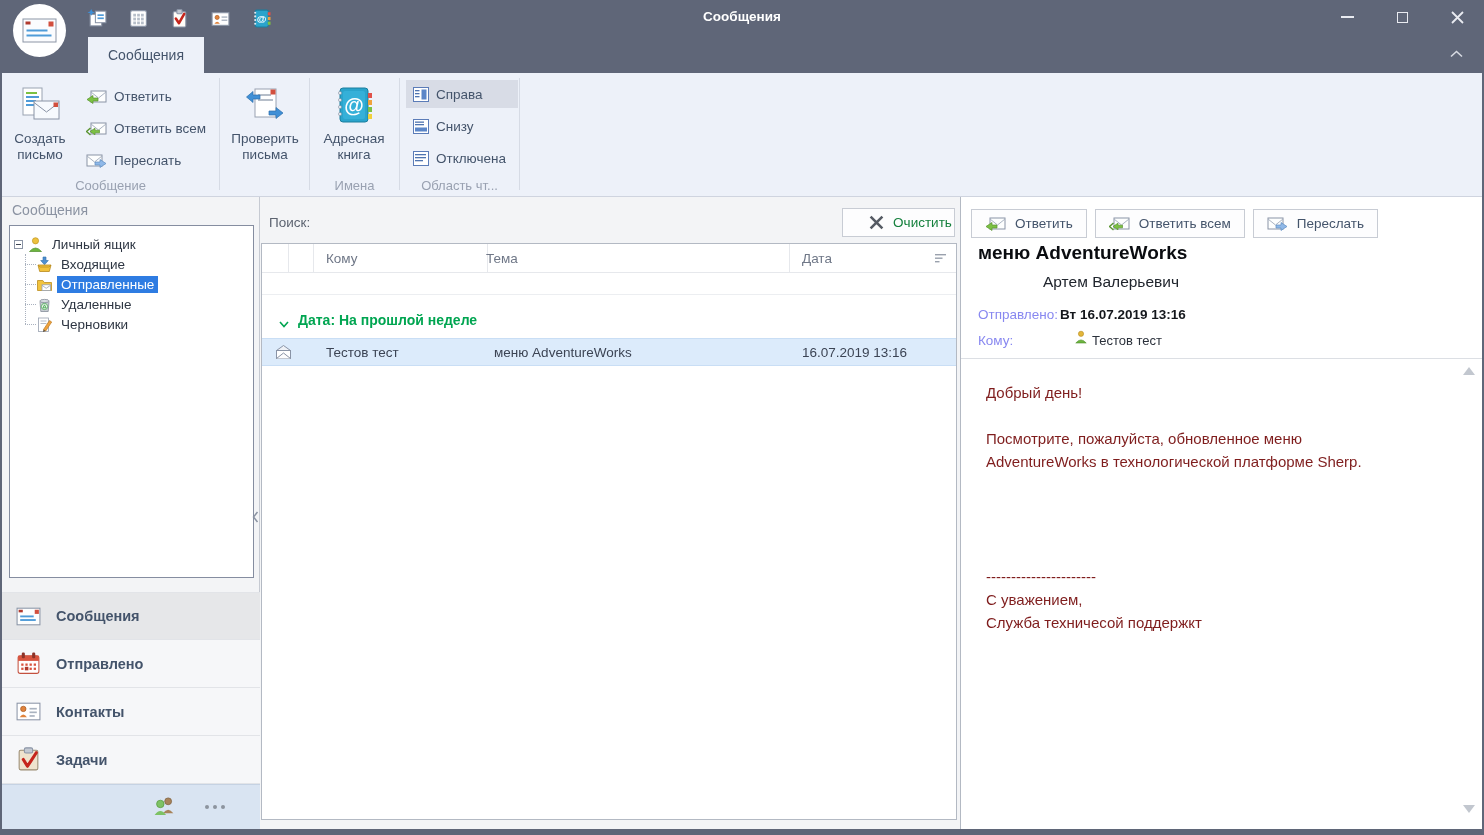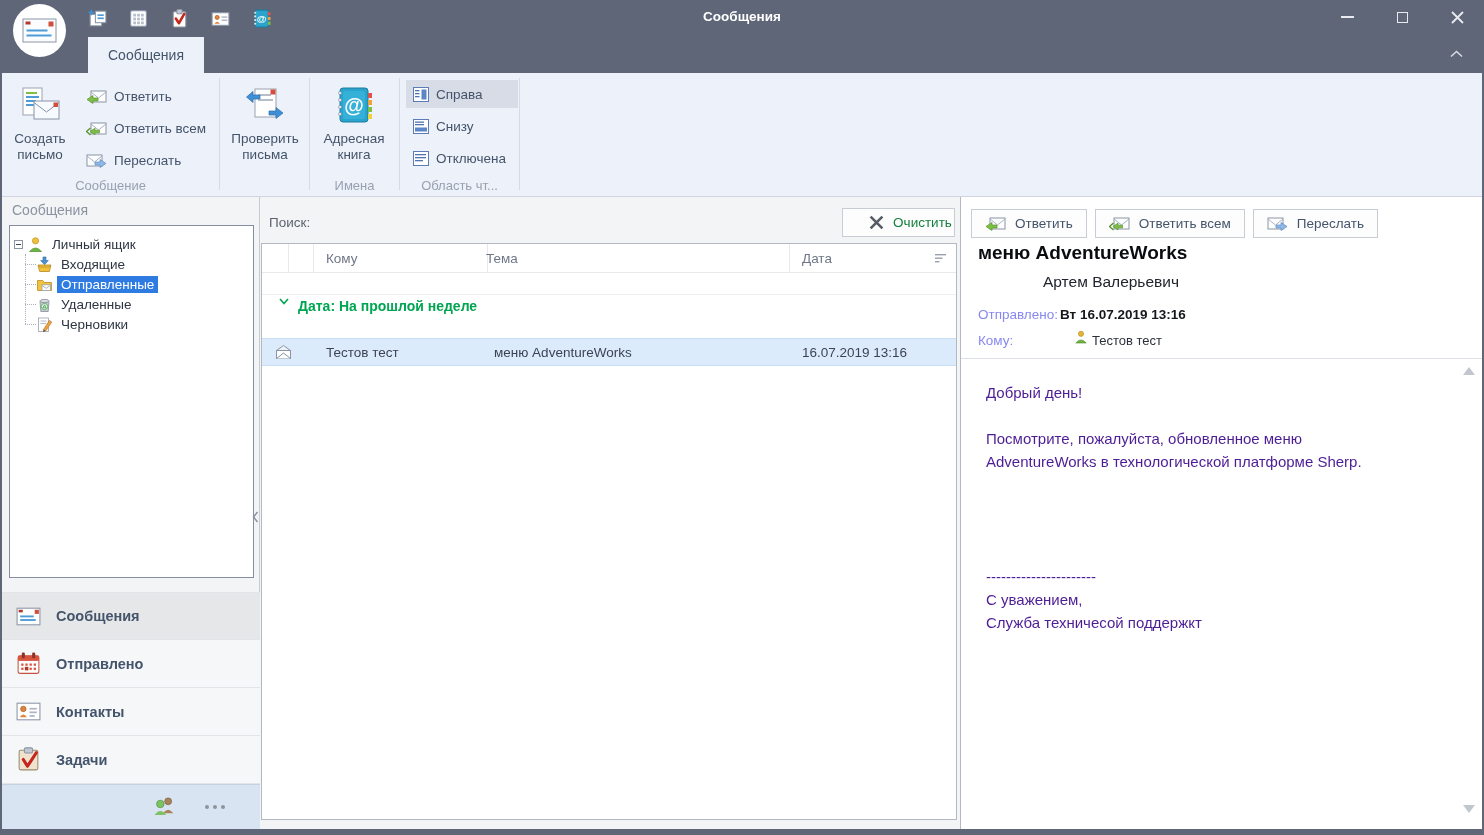--- a/index.html
+++ b/index.html
@@ -77,39 +77,39 @@
   .search-input::placeholder { color:#23272f; font-style:italic; opacity:1; }
   .clear-btn { position:absolute; left:581px; top:11px; width:113px; height:29px; background:#fdfdfe;
                border:1px solid #c8ccd4; display:flex; align-items:center; justify-content:center; gap:9px;
                font-size:13.5px; color:#15803d;padding-left:24px; }
   .list-box { position:absolute; left:0; top:46px; width:696px; height:577px; background:#fff; border:1px solid #b3b9c3; }
   .cols-row { position:relative; height:29px; border-bottom:1px solid #e6e8ec; }
   .colsep { position:absolute; top:0; height:29px; width:1px; background:#e6e8ec; }
   .colhdr { position:absolute; top:7px; font-size:13.5px; color:#6f7787; }
   .sort-ic { position:absolute; left:672px; top:9px; }
   .group-line { position:absolute; left:0; top:50px; width:100%; border-top:1px solid #eceef1; }
-  .group-row { position:absolute; left:0; top:54px; width:100%; height:30px; display:flex; align-items:flex-start;
+  .group-row { position:absolute; left:0; top:54px; width:100%; height:30px; display:flex; align-items:flex-end;
                gap:9px; padding-left:17px; color:#00a551; font-weight:bold; font-size:14px; }
   .msg-row { position:absolute; left:0; top:94px; width:100%; height:28px; background:#dcebfb;
              border-top:1px solid #c9def5; border-bottom:1px solid #c9def5; font-size:13.5px; color:#3c4454; }
   .msg-row span { position:absolute; top:6px; }
   
   .readpane { position:absolute; left:958px; top:0; width:522px; height:632px; background:#fff; border-left:1px solid #b3b9c3; }
   .rp-buttons { position:absolute; left:10px; top:12px; display:flex; gap:8px; }
   .rp-btn { height:29px; border:1px solid #c8ccd4; background:#fdfdfe; display:flex; align-items:center;
             gap:9px; padding:0 13px; font-size:13.5px; color:#44546b; }
   .rp-subject { position:absolute; left:17px; top:45px; font-size:19px; font-weight:bold; color:#0a0c10; }
   .rp-from { position:absolute; left:82px; top:76px; font-size:15.5px; color:#20252d; }
   .rp-meta-label { position:absolute; left:17px; font-size:13.5px; color:#8888f0; }
   .rp-sent-value { position:absolute; left:99px; top:110px; font-size:13.5px; font-weight:bold; color:#14171c; }
   .rp-to-icon { position:absolute; left:113px; top:133px; }
   .rp-to-value { position:absolute; left:131px; top:136px; font-size:13px; color:#2b313b; }
   .rp-divider { position:absolute; left:0; top:161px; width:100%; border-top:1px solid #dcdfe4; }
   .rp-body { position:absolute; left:25px; top:184px; width:462px; font-size:15px; line-height:23px;
-             color:#4c1d95; white-space:pre-line; }
+             color:#7f1d1d; white-space:pre-line; }
   .scroll-up { position:absolute; left:502px; top:170px; width:0; height:0;
                border-left:6px solid transparent; border-right:6px solid transparent; border-bottom:8px solid #c2c7cf; }
   .scroll-down { position:absolute; left:502px; top:608px; width:0; height:0;
                border-left:6px solid transparent; border-right:6px solid transparent; border-top:8px solid #c2c7cf; }
 </style>
 </head>
 <body>
 
 <div class="titlebar">
   <div class="app-logo">

